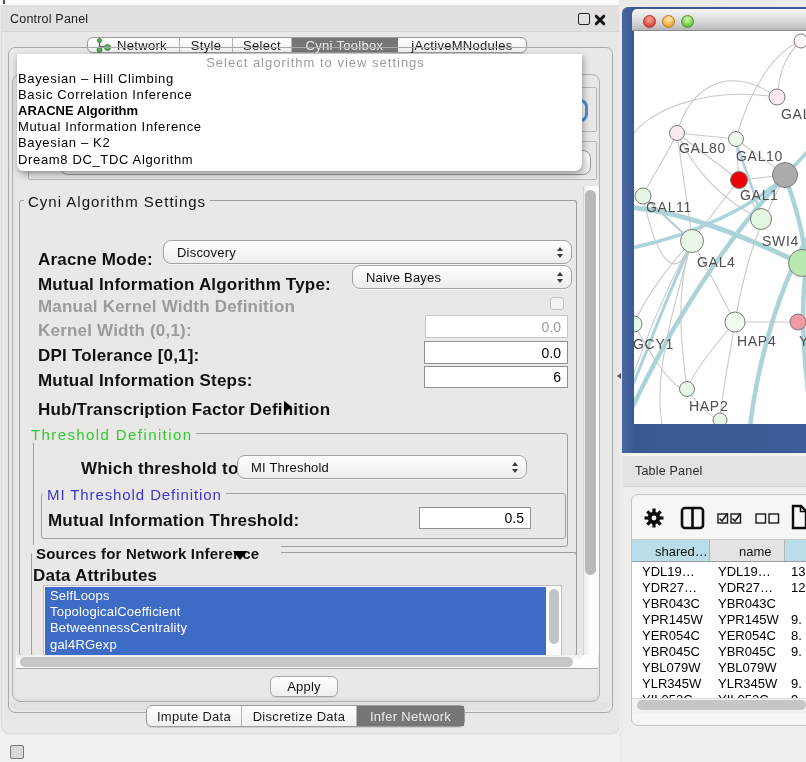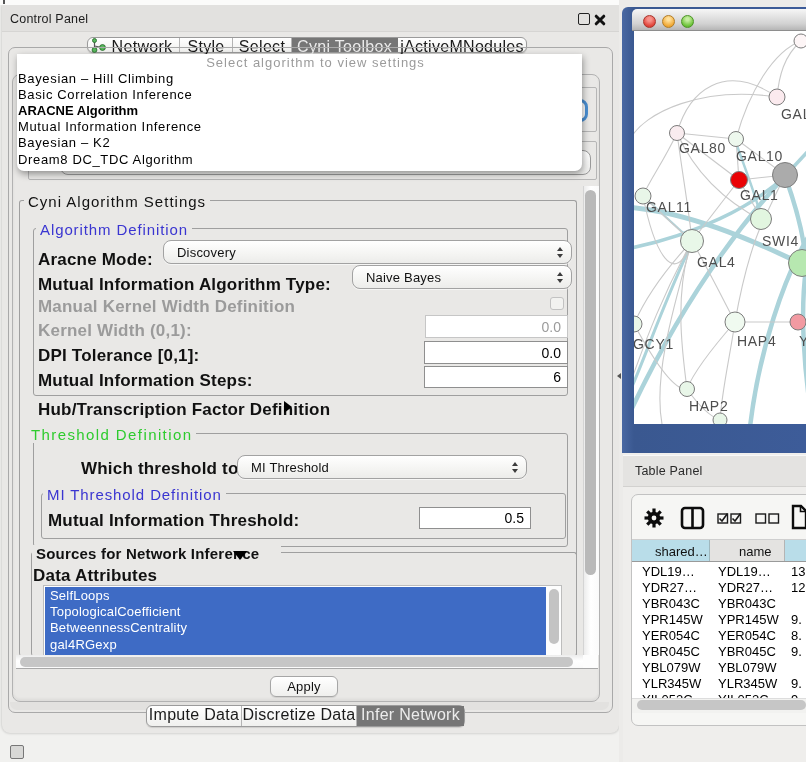--- a/index.html
+++ b/index.html
@@ -13,21 +13,21 @@
 .combo .tx{padding-left:13px;}
 .arr{position:absolute;right:8px;top:50%;width:6px;height:13px;margin-top:-6.5px;}
 .arr:before{content:"";position:absolute;left:0;top:1px;border-left:3px solid transparent;border-right:3px solid transparent;border-bottom:4px solid #3c3c3c;}
 .arr:after{content:"";position:absolute;left:0;bottom:1px;border-left:3px solid transparent;border-right:3px solid transparent;border-top:4px solid #3c3c3c;}
 .grp{position:absolute;border:1px solid #9f9f9f;border-radius:3px;}
 .gtitle{position:absolute;top:-8px;left:5px;background:#e9e8e6;padding:0 4px;font-size:15px;letter-spacing:1px;white-space:nowrap;}
 .fld{position:absolute;background:#fff;border:1px solid #8f8f8f;font-size:14px;color:#000;
  display:flex;align-items:center;justify-content:flex-end;padding-right:6px;box-sizing:border-box;}
 .seg{position:absolute;display:flex;height:22px;border:1px solid #9b9b9b;border-radius:6px;
  background:linear-gradient(#ffffff,#f0f0ee);box-shadow:0 1px 1px rgba(0,0,0,.12);}
-.seg .s{display:flex;justify-content:center;font-size:16px;color:#1a1a1a;
+.seg .s{display:flex;align-items:center;justify-content:center;font-size:13px;color:#1a1a1a;
  letter-spacing:.3px;border-right:1px solid #b4b4b4;white-space:nowrap;}
 .seg .s:last-child{border-right:none;}
 .seg .sel{background:#767676;color:#ececec;border-right-color:#767676;}
 .popitem{height:16.1px;line-height:16.1px;font-size:13px;color:#000;letter-spacing:.65px;padding-left:1px;white-space:nowrap;}
 </style>
 </head>
 <body>
 <div id="page">
 
   <div class="abs" id="cpwin" style="left:2px;top:5px;width:617px;height:728px;background:#e9e8e6;border-bottom-right-radius:8px;border-bottom-left-radius:8px;box-shadow:0 0 3px rgba(0,0,0,.25);"></div>
@@ -64,23 +64,20 @@
 
     <div class="abs" style="left:28px;top:87px;width:567px;height:43px;border:1px solid #b6b6b6;border-radius:2px;"></div>
     <div class="abs" style="left:34px;top:99px;width:548px;height:17px;border:3px solid #4a8fd3;border-radius:8px;background:#fdfdfd;"></div>
     <div class="abs" style="left:28px;top:141px;width:567px;height:37px;border:1px solid #b6b6b6;border-radius:2px;"></div>
     <div class="abs" style="left:60px;top:150px;width:529px;height:23px;border:1px solid #9a9a9a;border-radius:8px;background:linear-gradient(#fff,#ececea);"></div>
 
     <div class="grp" style="left:19px;top:200px;width:556px;height:455px;border-bottom:none;">
       <div class="gtitle" style="color:#111;left:4px;">Cyni Algorithm Settings</div>
     </div>
 
-    <div class="grp" style="left:33px;top:228px;width:533px;height:166px;">
-      <div class="gtitle" style="color:#3a35d1;letter-spacing:.9px;left:2px;">Algorithm Definition</div>
-    </div>
     <div class="lbl" style="position:absolute;left:38px;top:250px;">Aracne Mode:</div>
     <div class="combo" style="left:163px;top:240px;width:407px;">
         <span class="tx">Discovery</span>
         <span class="arr"></span>
       </div>
     <div class="lbl" style="position:absolute;left:38px;top:275px;">Mutual Information Algorithm Type:</div>
     <div class="combo" style="left:352px;top:265px;width:218px;">
         <span class="tx">Naive Bayes</span>
         <span class="arr"></span>
       </div>

